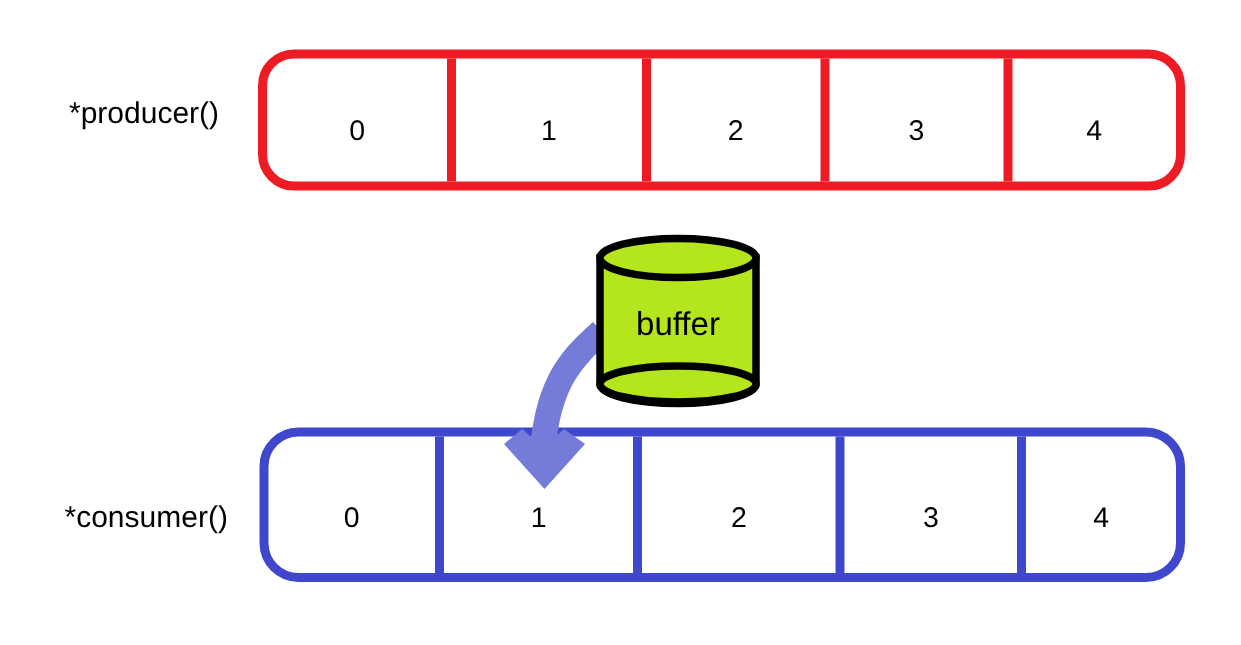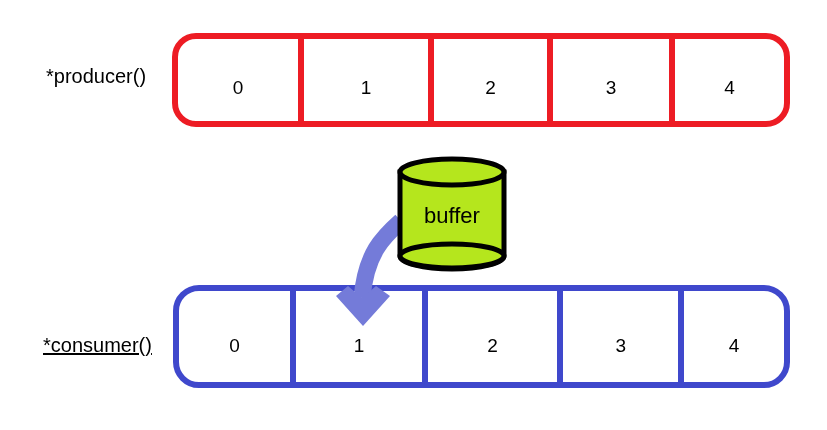--- a/index.html
+++ b/index.html
@@ -2,21 +2,21 @@
 <html><head>
 <meta charset="utf-8">
 <style>
   html,body { margin:0; padding:0; background:#ffffff; }
   .canvas {
     position:relative; width:827px; height:430px; background:#ffffff;
     font-family:"Liberation Sans", sans-serif; overflow:hidden; color:#000;
   }
   .row-label { position:absolute; font-size:20px; line-height:1.4; color:#000; white-space:nowrap; }
   .producer-label { top:62px; left:46px; }
-  .consumer-label { top:331px; left:43px;text-decoration:underline; }
+  .consumer-label { top:331px; left:43px; }
   .array-box { position:absolute; display:flex; box-sizing:border-box; background:#fff; }
   .producer-box {
     left:172px; top:33px; width:618px; height:94px;
     border:6px solid #ed1c24; border-radius:24px;
   }
   .consumer-box {
     left:173px; top:285px; width:617px; height:103px;
     border:6px solid #3f48cc; border-radius:26px;
   }
   .cell { display:flex; align-items:center; justify-content:center; font-size:19px; }

